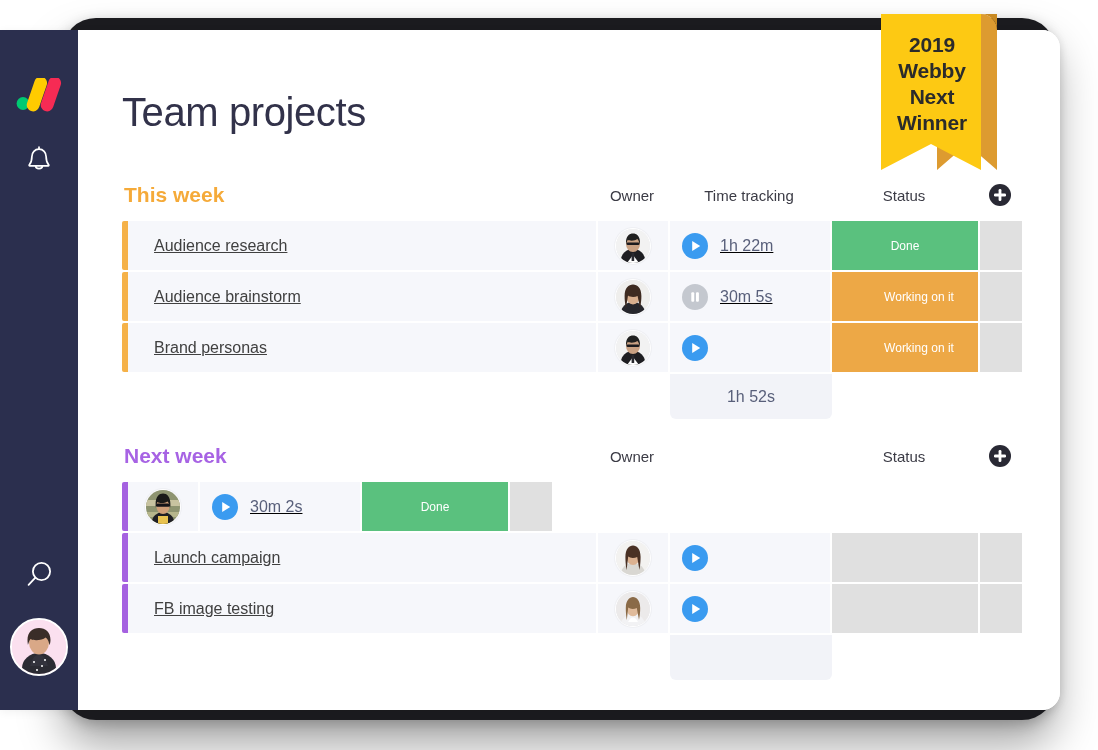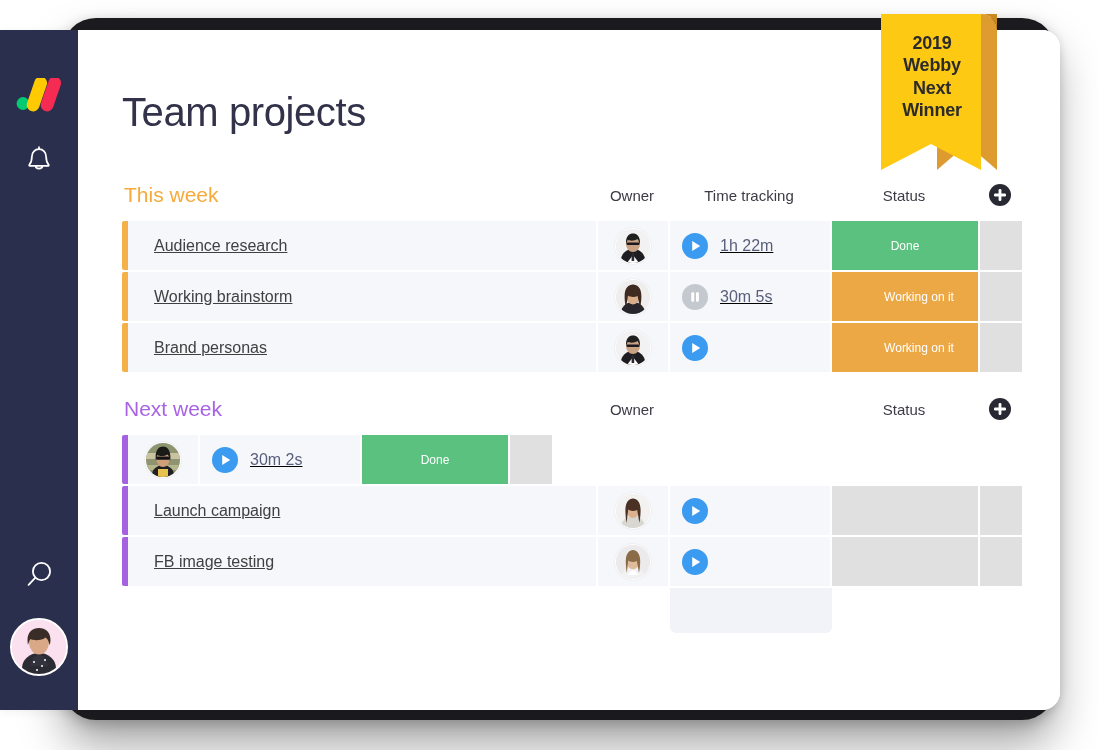--- a/index.html
+++ b/index.html
@@ -114,21 +114,21 @@
   .board.next { margin-top: 20px; }
 
   .grid-header {
     display: flex;
     align-items: center;
     height: 34px;
     margin-bottom: 9px;
   }
   .group-title {
     font-size: 21px;
-    font-weight: 400;
+    font-weight: 700;
     flex: 1 1 auto;
     padding-left: 2px;
   }
   .group-title.orange { color: #f5aa39; }
   .group-title.purple { color: #a763e4; }
 
   .col-head {
     font-size: 15px;
     color: #3b3b45;
     text-align: center;
@@ -265,21 +265,21 @@
     width: 120px;
     height: 160px;
     z-index: 20;
   }
   .webby-text {
     position: absolute;
     left: 0; top: 22px;
     width: 110px;
     text-align: center;
     color: #2b2b2b;
-    font-size: 18px;
+    font-size: 21px;
     font-weight: bold;
     line-height: 1.24;
     letter-spacing: -0.2px;
   }
 </style>
 </head>
 <body>
 
 <div id="stage">
 
@@ -373,21 +373,21 @@
               </svg>
             </span>
             <span class="time-text">1h 22m</span>
           </div>
           <div class="cell-status st-done">Done</div>
           <div class="cell-tail"></div>
         </div>
 
         <div class="row">
           <div class="accent orange"></div>
-          <div class="cell-name">Working brainstorm</div>
+          <div class="cell-name">Audience brainstorm</div>
           <div class="cell-owner">
             <div class="avatar-sm">
               <svg viewBox="0 0 34 34" width="34" height="34" aria-hidden="true">
                 <rect width="34" height="34" fill="#efeeec"></rect>
                 <ellipse cx="17" cy="33" rx="12" ry="11" fill="#26262c"></ellipse>
                 <ellipse cx="17" cy="16" rx="7" ry="8.5" fill="#d8ae8d"></ellipse>
                 <path d="M8.6 16c0-8 4-11.5 8.4-11.5S25.4 8 25.4 16c0 7-1.4 12-1.4 12l-2.4-12c-3 1.5-7.6 1.2-9.6-.5L10 28S8.6 23 8.6 16z" fill="#3e2a20"></path>
               </svg>
             </div>
           </div>
@@ -425,20 +425,26 @@
               <svg viewBox="0 0 26 26" width="26" height="26" aria-hidden="true">
                 <path d="M10.2 8 L18.2 13 L10.2 18 Z" fill="#ffffff"></path>
               </svg>
             </span>
             <span class="time-text"></span>
           </div>
           <div class="cell-status st-working">Working on it</div>
           <div class="cell-tail"></div>
         </div>
 
+        <div class="summary-row">
+          <div class="summary-spacer"></div>
+          <div class="summary-owner"></div>
+          <div class="summary-time">1h 52s</div>
+          <div class="summary-rest"></div>
+        </div>
       </div>
 
       <div class="board next">
 
         <div class="grid-header">
           <div class="group-title purple">Next week</div>
           <div class="col-head owner">Owner</div>
           <div class="col-head time"></div>
           <div class="col-head status">Status</div>
           <div class="col-head plus">

